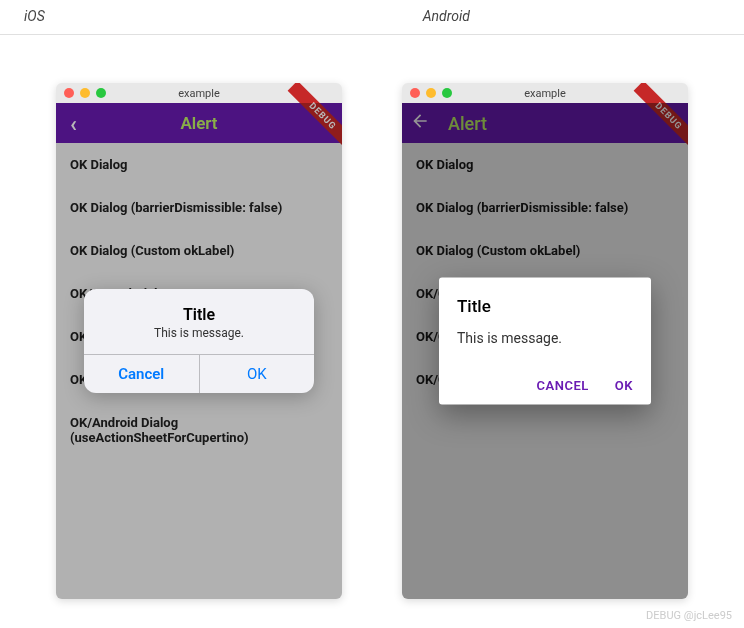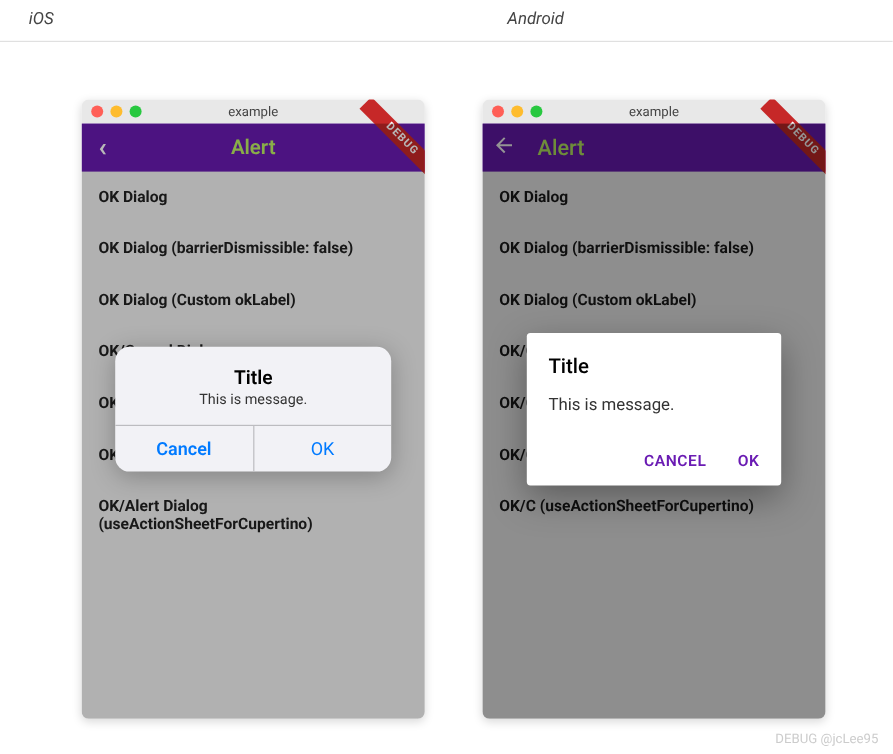--- a/index.html
+++ b/index.html
@@ -18,21 +18,21 @@
     .header-tab {
       font-size: 14px;
       color: #444;
       font-style: italic;
     }
     .header-tab.ios { margin-right: 378px; }
     .devices {
       display: flex;
       gap: 48px;
       padding: 48px 56px 0;
-      justify-content: flex-end;
+      justify-content: space-between;
     }
     .device-frame {
       width: 286px;
       height: 516px;
       background: #f5f5f5;
       border-radius: 6px;
       box-shadow: 0 2px 8px rgba(0,0,0,0.15);
       position: relative;
       overflow: hidden;
     }
@@ -227,21 +227,21 @@
       <div class="app-title ios">Alert</div>
     </div>
     <div class="debug-banner">DEBUG</div>
     <div class="list">
       <div class="list-item">OK Dialog</div>
       <div class="list-item">OK Dialog (barrierDismissible: false)</div>
       <div class="list-item">OK Dialog (Custom okLabel)</div>
       <div class="list-item">OK/Cancel Dialog</div>
       <div class="list-item">OK/C</div>
       <div class="list-item">OK/C</div>
-      <div class="list-item">OK/Alert Dialog (useActionSheetForCupertino)</div>
+      <div class="list-item">OK/Android Dialog (useActionSheetForCupertino)</div>
     </div>
     <div class="scrim"></div>
     <div class="ios-alert">
       <div class="ios-alert-body">
         <div class="ios-alert-title">Title</div>
         <div class="ios-alert-msg">This is message.</div>
       </div>
       <div class="ios-alert-buttons">
         <div class="ios-alert-btn cancel">Cancel</div>
         <div class="ios-alert-btn">OK</div>
@@ -267,21 +267,20 @@
       <div class="app-title android">Alert</div>
     </div>
     <div class="debug-banner">DEBUG</div>
     <div class="list">
       <div class="list-item">OK Dialog</div>
       <div class="list-item">OK Dialog (barrierDismissible: false)</div>
       <div class="list-item">OK Dialog (Custom okLabel)</div>
       <div class="list-item">OK/C</div>
       <div class="list-item">OK/C</div>
       <div class="list-item">OK/C</div>
-      <div class="list-item">OK/C (useActionSheetForCupertino)</div>
     </div>
     <div class="scrim android"></div>
     <div class="android-alert">
       <div class="android-alert-title">Title</div>
       <div class="android-alert-msg">This is message.</div>
       <div class="android-alert-actions">
         <div class="android-alert-btn">CANCEL</div>
         <div class="android-alert-btn">OK</div>
       </div>
     </div>

